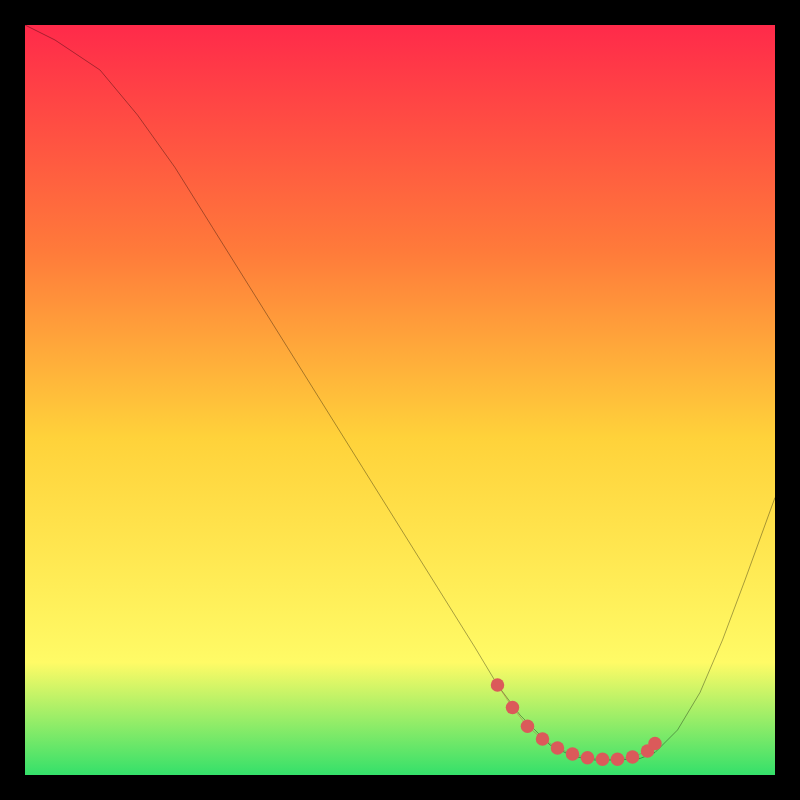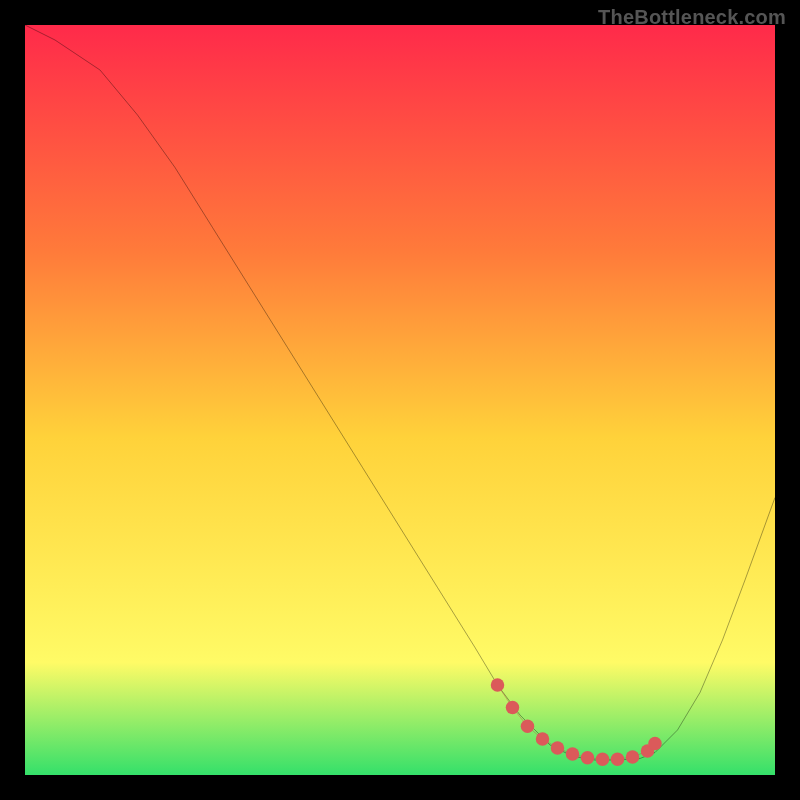--- a/index.html
+++ b/index.html
@@ -36,21 +36,20 @@
   .plot svg {
     width: 100%;
     height: 100%;
     display: block;
   }
 </style>
 </head>
 <body>
 
 <div class="frame">
-  <div class="watermark">TheBottleneck.com</div>
   <div class="plot">
     <svg viewBox="0 0 100 100" preserveAspectRatio="none">
       <defs>
         <linearGradient id="bg-grad" x1="0" y1="0" x2="0" y2="1">
           <stop id="g0" offset="0%" stop-color="#ff2a4a"></stop>
           <stop id="g1" offset="30%" stop-color="#ff7a3a"></stop>
           <stop id="g2" offset="55%" stop-color="#ffd23a"></stop>
           <stop id="g3" offset="85%" stop-color="#fffb66"></stop>
           <stop id="g4" offset="100%" stop-color="#34e06a"></stop>
         </linearGradient>

